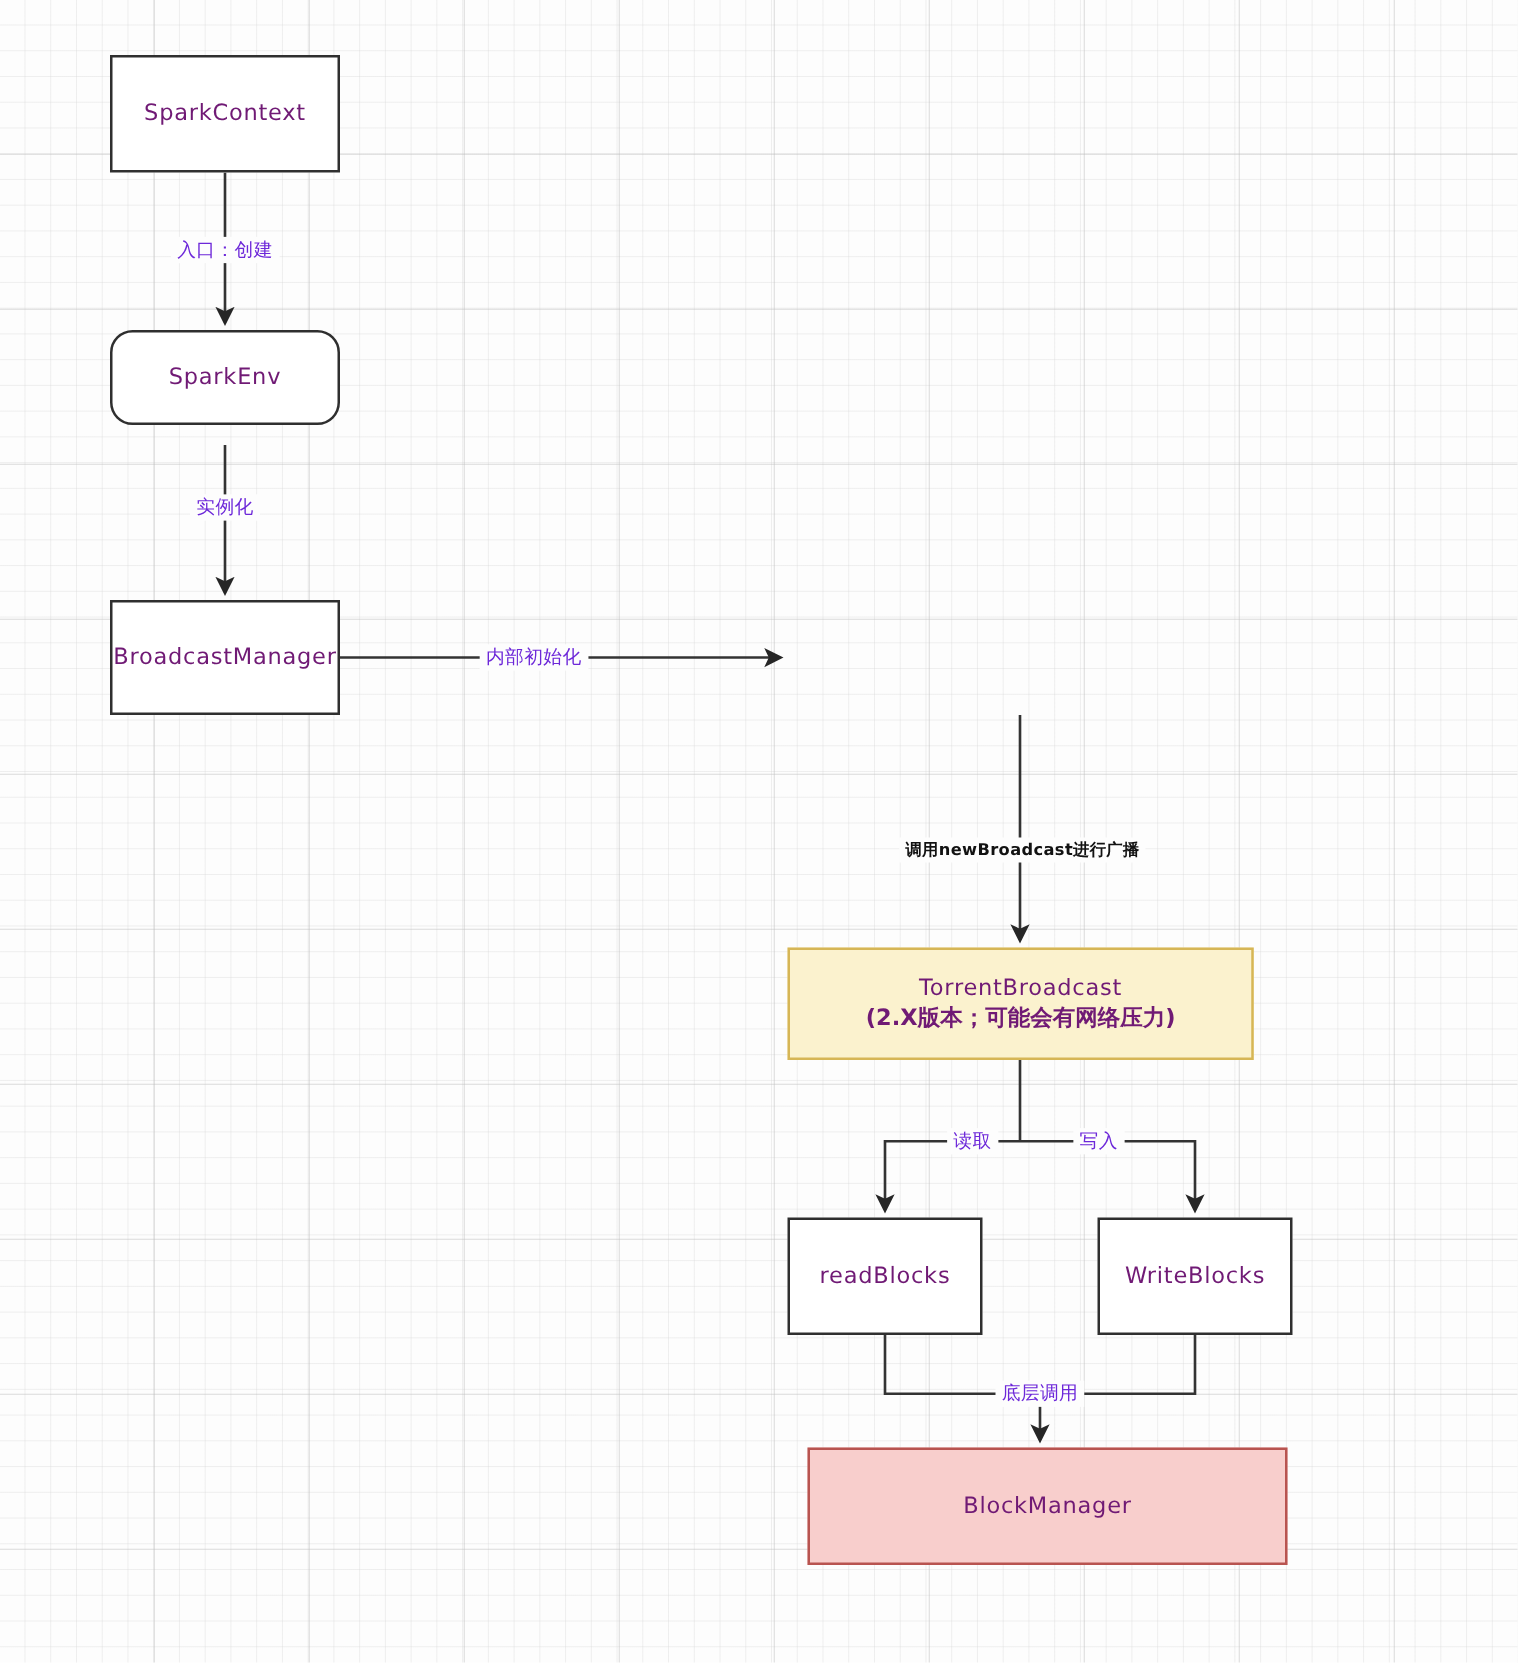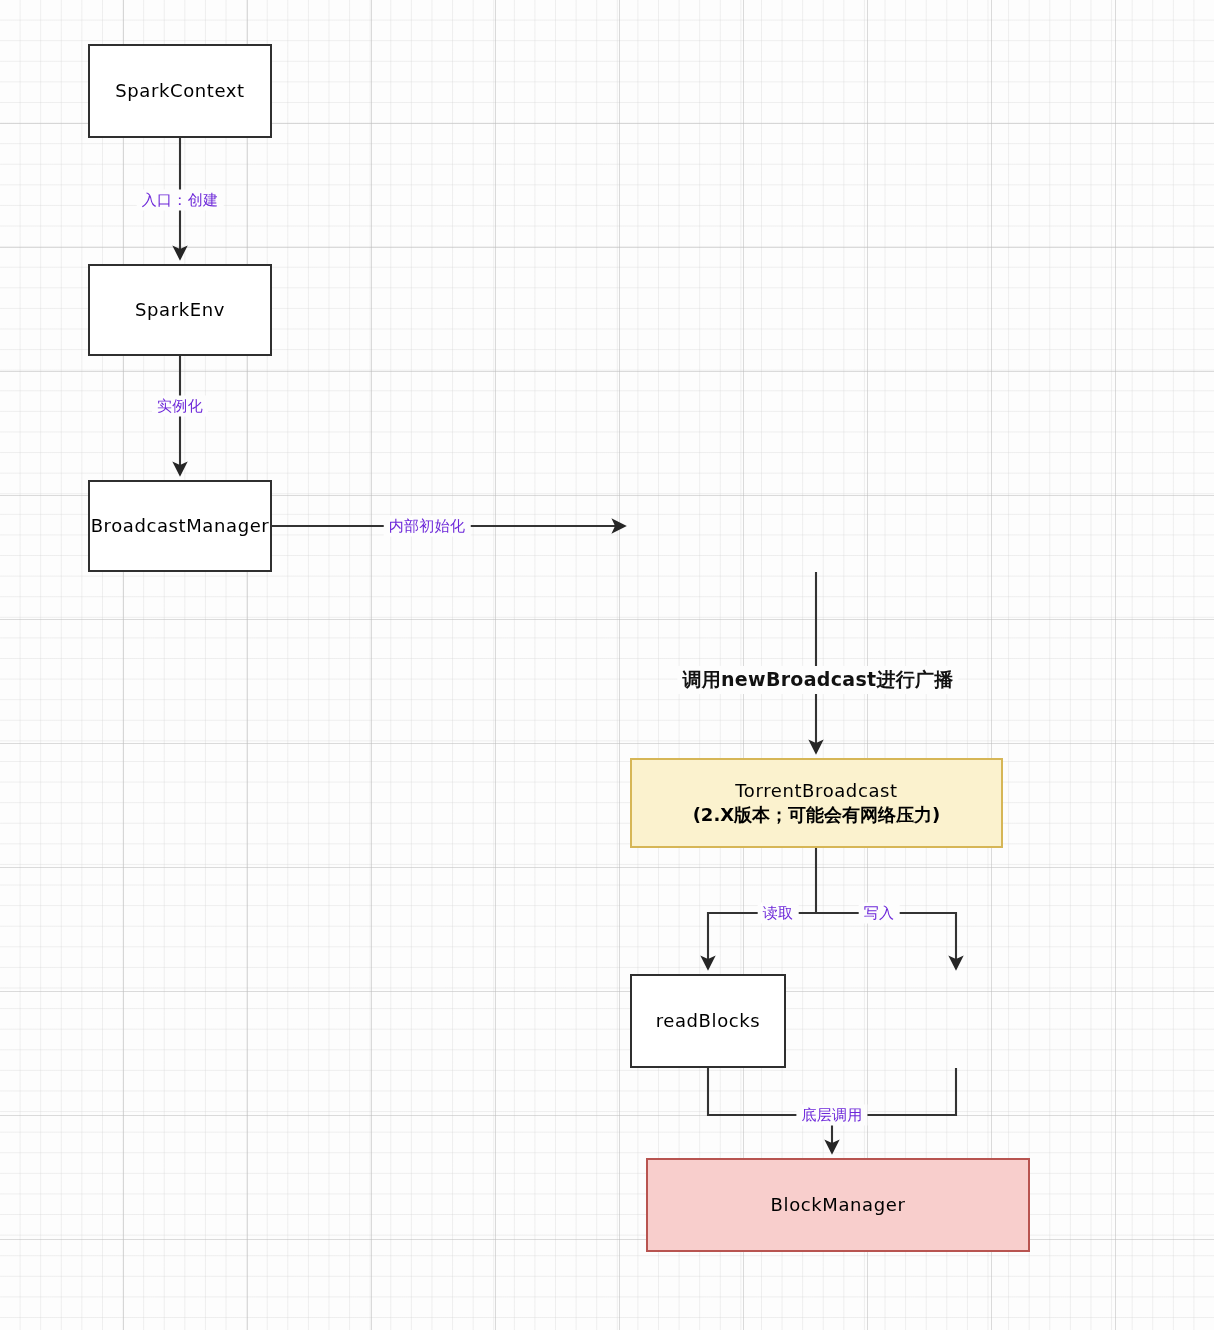--- a/index.html
+++ b/index.html
@@ -46,21 +46,21 @@
   
   .node {
     position: absolute;
     box-sizing: border-box;
     display: flex;
     align-items: center;
     justify-content: center;
     text-align: center;
     border: 2px solid #2f2f2f;
     background: #ffffff;
-    color: #000000;
+    color: #701a75;
     font-family: "DejaVu Sans", "Liberation Sans", sans-serif;
     font-size: 18px;
     letter-spacing: 0.6px;
     line-height: 1.35;
   }
   .node .line1 { display: block; }
   .node .line2 { display: block; font-weight: bold; letter-spacing: 0px; }
 
   .node.accent-yellow {
     background: #fbf2ce;
@@ -79,21 +79,21 @@
     padding: 1px 5px;
     white-space: nowrap;
     color: #6d28d9;
     font-family: "DejaVu Sans", "Liberation Sans", sans-serif;
     font-size: 15px;
     letter-spacing: 0.3px;
   }
   .edge-label.strong {
     color: #121212;
     font-weight: bold;
-    font-size: 19px;
+    font-size: 13px;
   }
 </style>
 </head>
 <body>
 
 <div id="canvas">
 
   <svg id="edge-layer" width="1214" height="1330" viewBox="0 0 1214 1330" xmlns="http://www.w3.org/2000/svg">
     <defs>
       <marker id="arrow" viewBox="0 0 12 12" refX="9" refY="6" markerWidth="8" markerHeight="8" orient="auto-start-reverse">
@@ -136,38 +136,41 @@
   <div class="edge-label" style="left:778px; top:913px;">读取</div>
 
   <div class="edge-label" style="left:879px; top:913px;">写入</div>
 
   <div class="edge-label" style="left:832px; top:1115px;text-align:right;">底层调用</div>
 
   <div class="node" style="left:88px; top:44px; width:184px; height:94px;">
     <span>SparkContext</span>
   </div>
 
-  <div class="node" style="left:88px; top:264px; width:184px; height:92px;">
+  <div class="node" style="left:88px; top:264px; width:184px; height:76px;border-radius:18px;">
     <span>SparkEnv</span>
   </div>
 
   <div class="node" style="left:88px; top:480px; width:184px; height:92px;">
     <span>BroadcastManager</span>
   </div>
 
 
   <div class="node accent-yellow" style="left:630px; top:758px; width:373px; height:90px;">
     <span>
       <span class="line1">TorrentBroadcast</span>
       <span class="line2">(2.X版本；可能会有网络压力)</span>
     </span>
   </div>
 
   <div class="node" style="left:630px; top:974px; width:156px; height:94px;">
     <span>readBlocks</span>
   </div>
 
+  <div class="node" style="left:878px; top:974px; width:156px; height:94px;">
+    <span>WriteBlocks</span>
+  </div>
 
   <div class="node accent-red" style="left:646px; top:1158px; width:384px; height:94px;">
     <span>BlockManager</span>
   </div>
 
 </div>
 
 </body></html>

